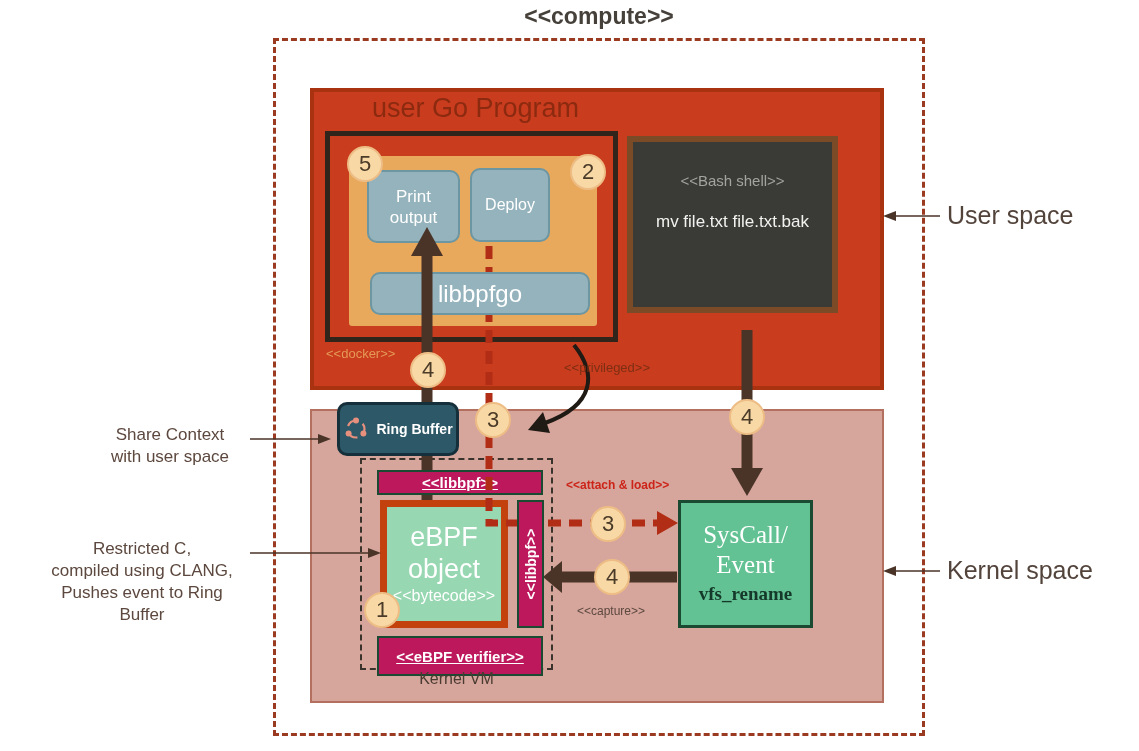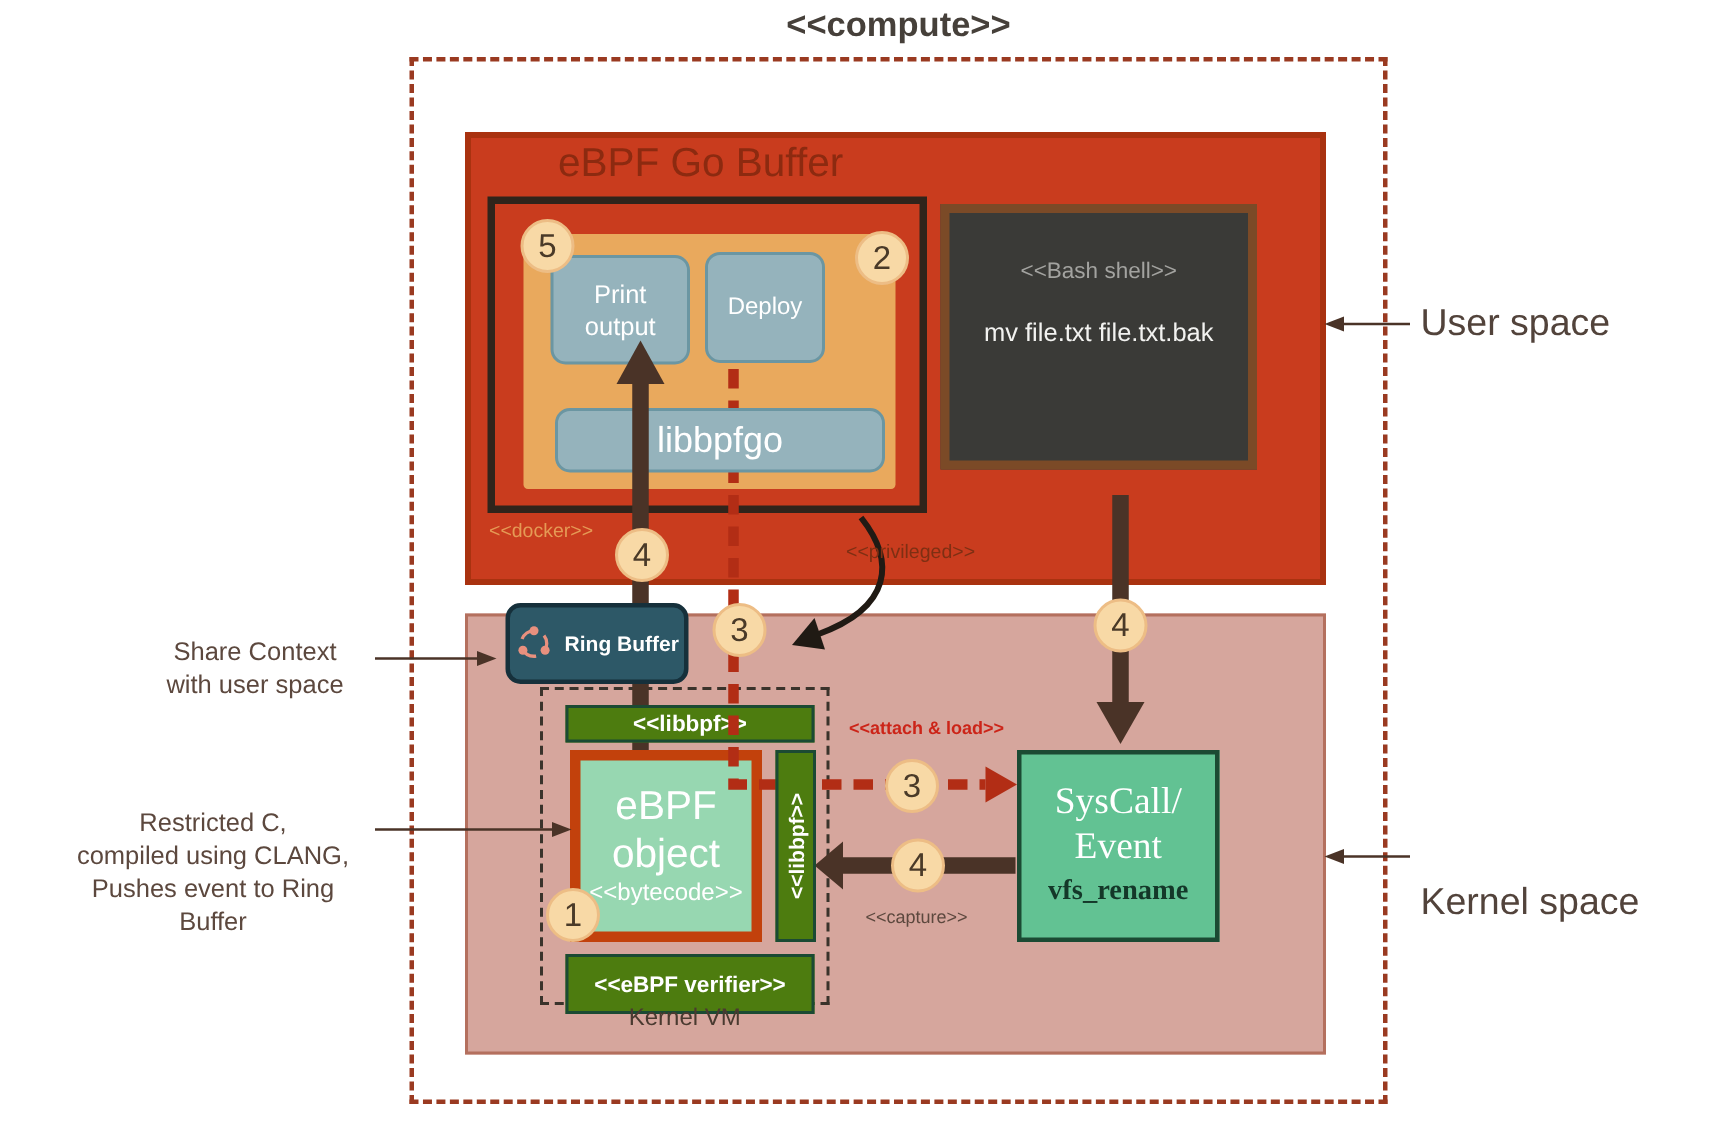--- a/index.html
+++ b/index.html
@@ -27,21 +27,21 @@
 
   .terminal{left:627px;top:136px;width:211px;height:177px;background:#3A3A37;border:6px solid #7B4A27;z-index:2;}
   .bash-stereotype{left:0;top:30px;width:100%;text-align:center;font-size:15px;color:#A3A3A0;position:absolute;}
   .bash-command{left:0;top:70px;width:100%;text-align:center;font-size:17px;color:#F2F2F0;position:absolute;}
 
   .pink-box{left:310px;top:409px;width:574px;height:294px;background:#D6A69D;border:2px solid #B4705E;z-index:1;}
   .ring-buffer{left:337px;top:402px;width:122px;height:54px;background:#2D5867;border:3px solid #16303B;
                border-radius:10px;z-index:8;display:flex;align-items:center;justify-content:center;gap:7px;
                color:#fff;font-size:14px;font-weight:600;}
   .kernel-vm{left:360px;top:458px;width:193px;height:212px;border:2px dashed #3A332B;z-index:2;}
-  .green{background:#4d7c0f;border:2px solid #1B4A33;color:#fff;}
+  .green{background:#be185d;border:2px solid #1B4A33;color:#fff;text-decoration:underline;}
   .libbpf-top{left:377px;top:470px;width:166px;height:25px;font-size:15px;font-weight:600;z-index:4;}
   .ebpf-object{left:380px;top:500px;width:128px;height:128px;background:#97D7B1;border:7px solid #c2410c;
                z-index:2;display:flex;flex-direction:column;align-items:center;justify-content:center;color:#fff;}
   .ebpf-line{font-size:27px;line-height:32px;}
   .bytecode{font-size:16px;line-height:22px;}
   .libbpf-side{left:517px;top:500px;width:27px;height:128px;z-index:6;}
   .libbpf-side span{position:absolute;left:50%;top:50%;transform:translate(-50%,-50%) rotate(-90deg);
                     white-space:nowrap;font-size:14px;font-weight:600;color:#fff;}
   .verifier-bar{left:377px;top:636px;width:166px;height:40px;font-size:15px;font-weight:600;z-index:2;}
   .kernelvm-label{left:360px;top:670px;width:193px;text-align:center;font-size:16px;color:#4A3A30;z-index:11;}
@@ -54,32 +54,32 @@
   .capture-label{left:577px;top:604px;font-size:12px;font-weight:400;color:#5C483E;z-index:11;}
 
   .badge{width:36px;height:36px;border-radius:50%;background:#F8D9A6;border:2px solid #EDBD85;
          color:#4A3A28;font-size:22px;z-index:10;display:flex;align-items:center;justify-content:center;}
 
   .note{color:#5C483E;font-size:17px;line-height:22px;z-index:11;}
   .share-note{left:85px;top:424px;width:170px;text-align:center;}
   .restricted-note{left:28px;top:538px;width:228px;text-align:center;}
   .space-label{font-size:25px;color:#52433B;z-index:11;}
   .user-note{left:947px;top:201px;}
-  .kernel-note{left:947px;top:587px;}
+  .kernel-note{left:947px;top:556px;}
 </style>
 </head>
 <body>
 
 <div id="canvas">
 
   <div class="abs center compute-title">&lt;&lt;compute&gt;&gt;</div>
   <div class="abs compute-border"></div>
 
   <div class="abs red-box"></div>
-  <div class="abs go-title">eBPF Go Buffer</div>
+  <div class="abs go-title">user Go Program</div>
   <div class="abs docker-box"></div>
   <div class="abs orange-panel"></div>
   <div class="abs center slate print-btn pre">Print
 output</div>
   <div class="abs center slate deploy-btn">Deploy</div>
   <div class="abs center slate libbpfgo-bar">libbpfgo</div>
   <div class="abs docker-label">&lt;&lt;docker&gt;&gt;</div>
   <div class="abs privileged-label">&lt;&lt;privileged&gt;&gt;</div>
 
   <div class="abs terminal">

